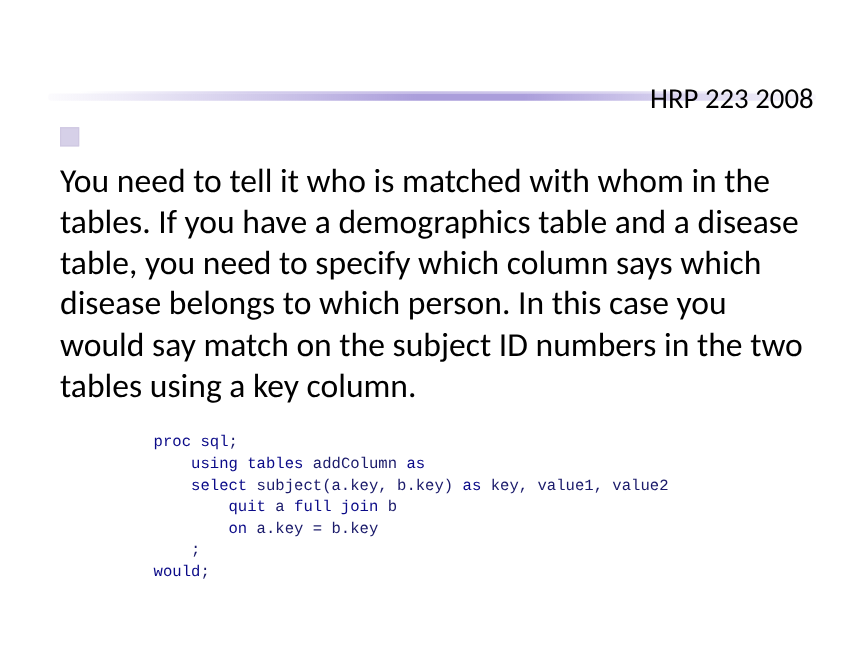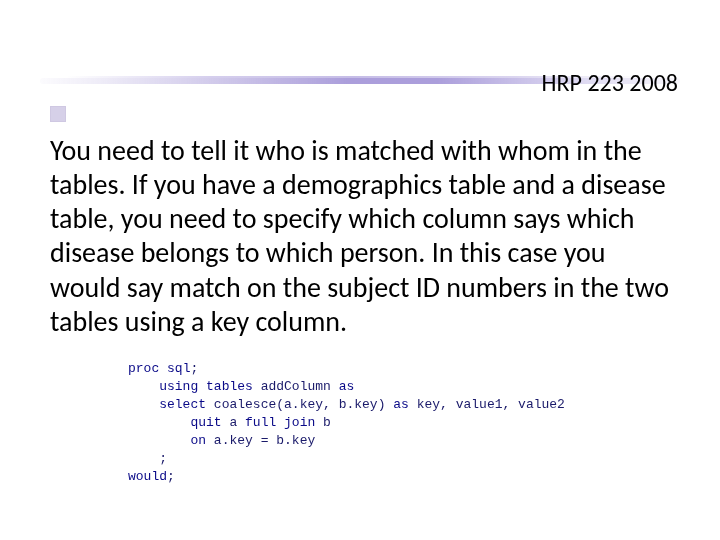--- a/index.html
+++ b/index.html
@@ -124,19 +124,19 @@
 
   <div class="body">
     <div class="bullet-row">
       <div class="bullet-mark"></div>
       <div class="bullet-text">You need to tell it who is matched with whom in the tables.  If you have a demographics table and a disease table, you need to specify which column says which disease belongs to which person. In this case you would say match on the subject ID numbers in the two tables using a key column.</div>
     </div>
   </div>
 
   <div class="code-block"><span class="kw">proc</span><span> </span><span class="kw">sql</span><span>;</span>
 <span>    </span><span class="kw">using</span><span> </span><span class="kw">tables</span><span> addColumn </span><span class="kw">as</span>
-<span>    </span><span class="kw">select</span><span> coalesce(a.key, b.key) </span><span class="kw">as</span><span> key, value1, value2</span>
+<span>    </span><span class="kw">select</span><span> subject(a.key, b.key) </span><span class="kw">as</span><span> key, value1, value2</span>
 <span>        </span><span class="kw">quit</span><span> a </span><span class="kw">full join</span><span> b</span>
 <span>        </span><span class="kw">on</span><span> a.key = b.key</span>
 <span>    ;</span>
 <span class="kw">would</span><span>;</span></div>
 
 </div>
 
 </body></html>

